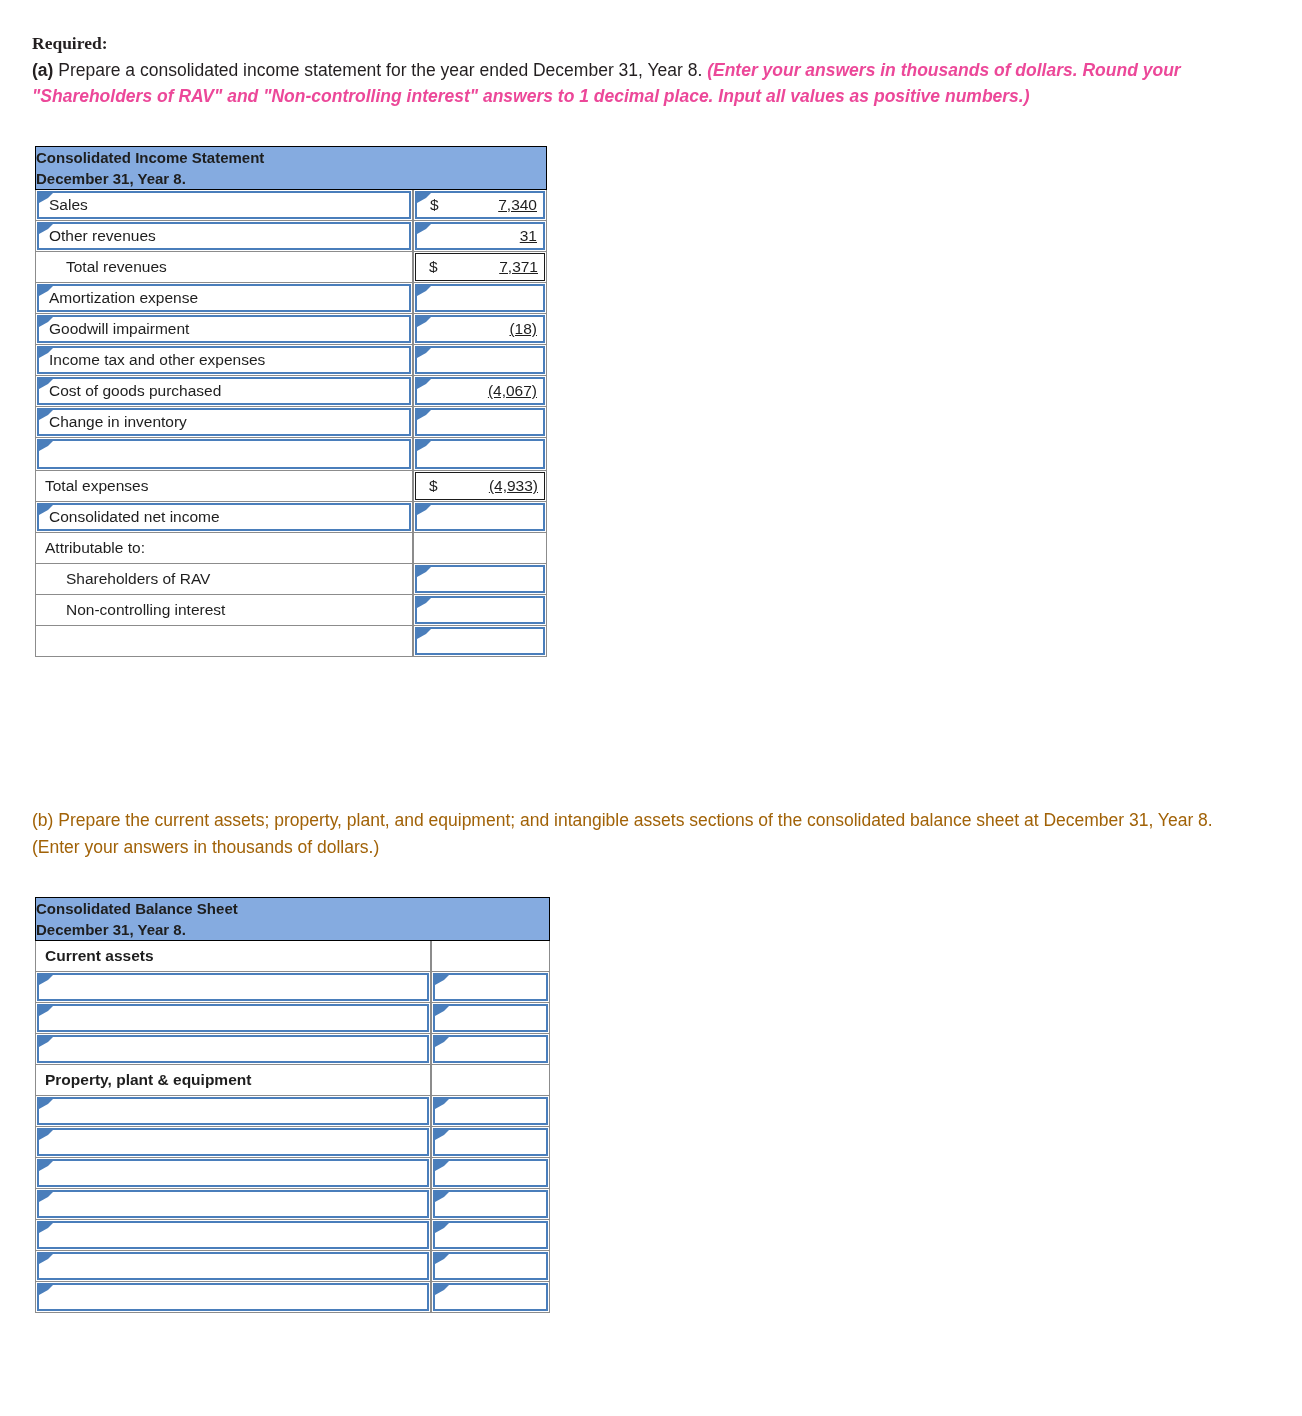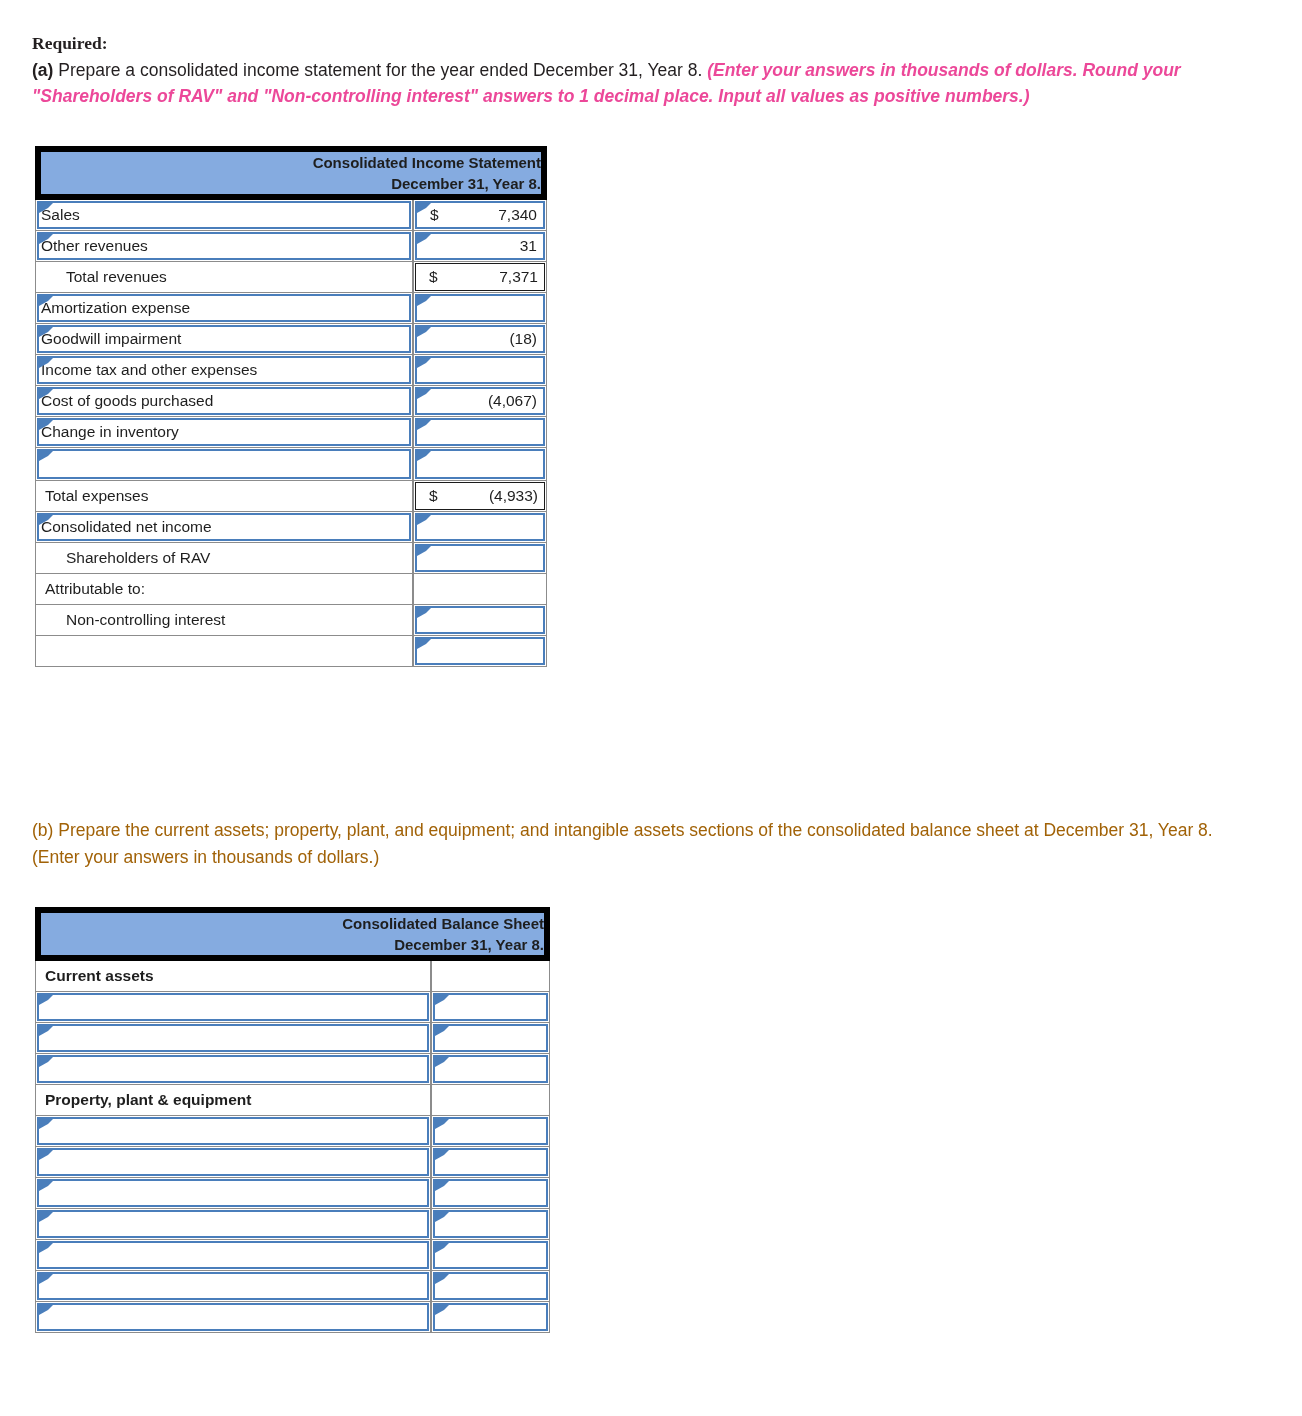--- a/index.html
+++ b/index.html
@@ -47,22 +47,22 @@
     background: #ffffff;
   }
   .sheet.income { width: 512px; }
   .sheet.balance { width: 515px; }
 
   .sheet td { padding: 0; vertical-align: middle; }
 
   
   .hdr-cell {
     background: #85ABE0;
-    border: 6px solid #000000;
-    text-align: right;
+    border: 1px solid #000000;
+    text-align: left;
     font-weight: bold;
     font-size: 15px;
     line-height: 1.42;
     color: #1e1e1e;
     padding: 7px 4px 8px 4px;
     margin-top: 45px;
   }
 
   
   .cell {
@@ -91,21 +91,21 @@
     left: 1px;
     right: 1px;
     top: 1px;
     bottom: 1px;
     border: 2px solid #4A7EBB;
     background: #ffffff;
     display: flex;
     align-items: center;
     overflow: hidden;
   }
-  .field.txt { padding-left: 0; }
+  .field.txt { padding-left: 8px; }
 
   
   .marker {
     position: absolute;
     left: 0px;
     top: 0px;
     width: 0;
     height: 0;
     border-left: 9px solid #4A7EBB;
     border-top: 5px solid #4A7EBB;
@@ -137,20 +137,21 @@
   .dollar {
     position: absolute;
     left: 13px;
     font-size: 15.5px;
     color: #1e1e1e;
   }
   .amount {
     font-size: 15.5px;
     color: #1e1e1e;
     padding-right: 6px;
+    text-decoration: underline;
   }
 
   .gap { height: 150px; }
   .gap-small { height: 36px; }
 </style>
 </head>
 <body>
 
 <div class="page">
 
@@ -319,34 +320,34 @@
           </td>
           <td class="cell num-cell">
             <div class="value-box">
               <span class="marker"></span>
               <span class="amount"></span>
             </div>
           </td>
         </tr>
         <tr>
           <td class="cell">
+            <div class="static-label">Attributable to:</div>
+          </td>
+          <td class="cell num-cell"></td>
+        </tr>
+        <tr>
+          <td class="cell">
             <div class="static-label indent">Shareholders of RAV</div>
           </td>
           <td class="cell num-cell">
             <div class="value-box">
               <span class="marker"></span>
               <span class="amount"></span>
             </div>
           </td>
-        </tr>
-        <tr>
-          <td class="cell">
-            <div class="static-label">Attributable to:</div>
-          </td>
-          <td class="cell num-cell"></td>
         </tr>
         <tr>
           <td class="cell">
             <div class="static-label indent">Non-controlling interest</div>
           </td>
           <td class="cell num-cell">
             <div class="value-box">
               <span class="marker"></span>
               <span class="amount"></span>
             </div>

